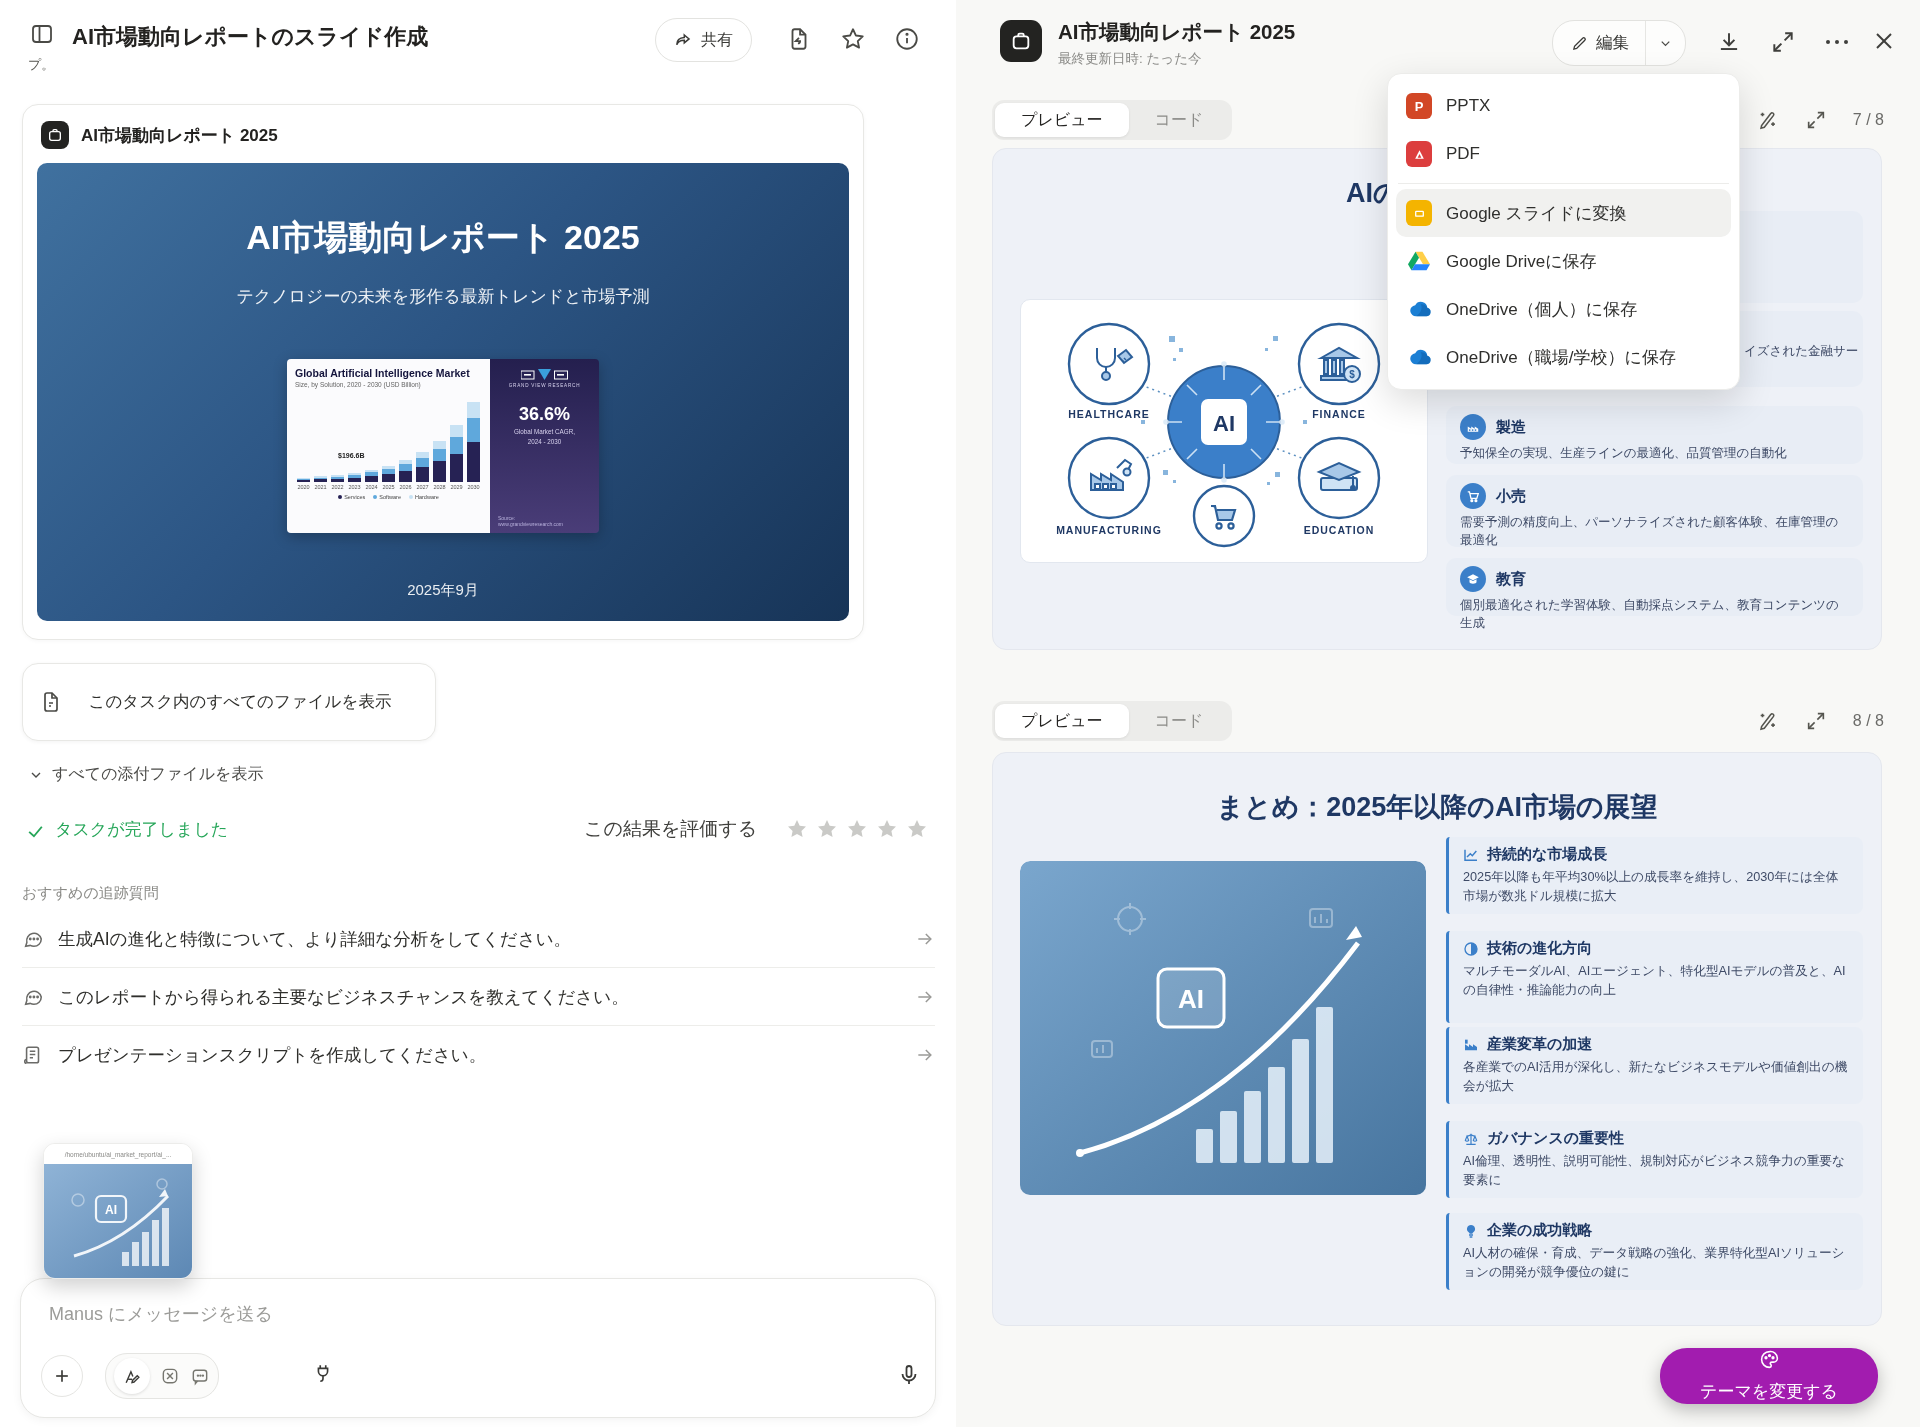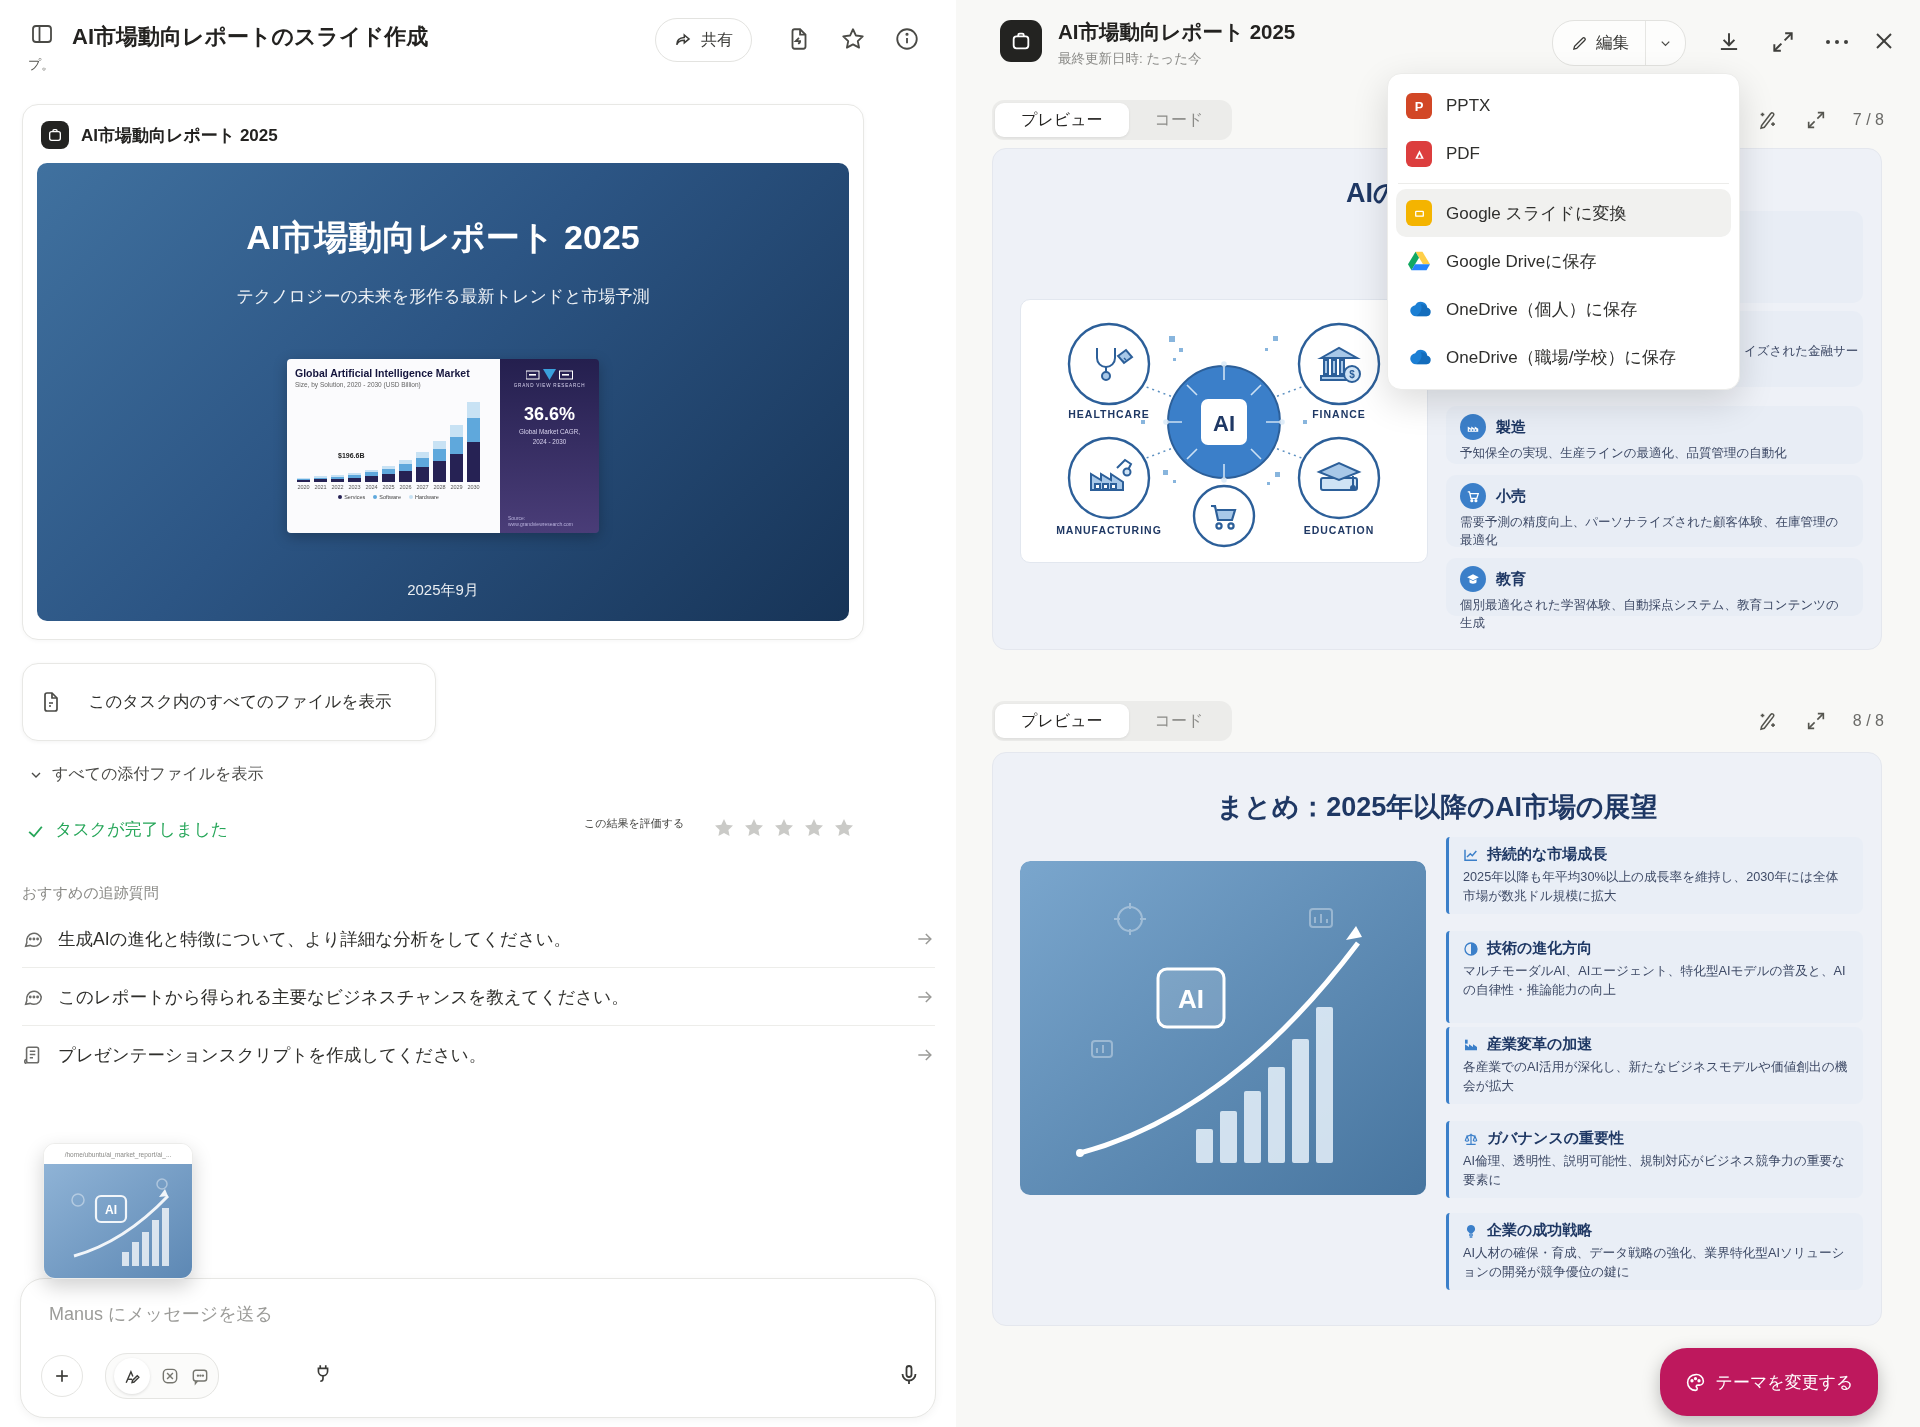--- a/index.html
+++ b/index.html
@@ -12,40 +12,40 @@
   .pill-btn{display:flex;align-items:center;gap:8px;border:1px solid #e3e3e0;border-radius:22px;background:#fff;padding:0 18px;height:42px;font-size:16px;color:#3a3a37;cursor:pointer;}
   .hdr-ic{color:#4a4a46;}
   .slide-card{position:absolute;left:22px;top:104px;width:840px;height:534px;background:#fff;border:1px solid #e8e8e5;border-radius:16px;box-shadow:0 1px 4px rgba(0,0,0,.04);}
   .app-ic{display:flex;align-items:center;justify-content:center;background:#232321;border-radius:8px;}
   .card-head{position:absolute;left:18px;top:16px;display:flex;align-items:center;gap:12px;font-size:17px;font-weight:bold;color:#232220;}
   .slide1{position:absolute;left:14px;top:58px;width:812px;height:458px;border-radius:10px;background:linear-gradient(135deg,#40719f 0%,#2c5584 45%,#173457 100%);overflow:hidden;}
   .s-title{position:absolute;left:0;right:0;top:52px;text-align:center;color:#fff;font-size:34px;font-weight:bold;}
   .s-sub{position:absolute;left:0;right:0;top:122px;text-align:center;color:rgba(255,255,255,.92);font-size:17px;}
   .s-date{position:absolute;left:0;right:0;top:418px;text-align:center;color:rgba(255,255,255,.9);font-size:15px;}
   .gvr{position:absolute;left:250px;top:196px;width:312px;height:174px;border-radius:4px;overflow:hidden;display:flex;box-shadow:0 4px 14px rgba(0,0,0,.25);}
-  .gvr-left{width:204px;background:#fbfbfd;padding:8px 18px 5px 8px;position:relative;}
+  .gvr-left{width:204px;background:#fbfbfd;padding:8px 8px 5px 8px;position:relative;}
   .gvr-t{font-size:10.5px;font-weight:bold;color:#14143c;}
   .gvr-s{font-size:6.5px;color:#666;margin-top:2px;}
   .gvr-bars{position:relative;height:86px;margin-top:8px;display:flex;align-items:flex-end;gap:4px;padding:0 2px;}
   .gvr-bar{width:13px;display:flex;flex-direction:column;justify-content:flex-end;}
   .gvr-years{display:flex;gap:4px;padding:0 2px;margin-top:2px;}
   .gvr-years span{width:13px;font-size:5.5px;color:#555;text-align:center;}
   .gvr-legend{display:flex;justify-content:center;gap:8px;margin-top:4px;font-size:5.5px;color:#444;align-items:center;}
   .gvr-legend i{width:4px;height:4px;border-radius:50%;display:inline-block;margin-right:2px;}
   .gvr-ann{position:absolute;font-size:7px;font-weight:bold;color:#222;}
   .gvr-right{width:108px;background:linear-gradient(180deg,#241f4e,#4a3d78);color:#fff;text-align:center;padding:8px 6px;position:relative;}
   .gvr-brand{font-size:4.6px;letter-spacing:.8px;color:#d9d4ef;margin-top:3px;}
   .gvr-pct{font-size:18px;font-weight:bold;margin-top:16px;}
   .gvr-cap{font-size:6.3px;color:#d8d3ee;margin-top:3px;}
   .gvr-src{position:absolute;left:8px;bottom:6px;text-align:left;font-size:5px;color:#b9b2dd;}
   .files-btn{position:absolute;left:22px;top:663px;width:414px;height:78px;border:1px solid #e8e8e5;border-radius:16px;background:#fff;box-shadow:0 1px 4px rgba(0,0,0,.05);display:flex;align-items:center;gap:12px;padding:0 16px;box-sizing:border-box;cursor:pointer;}
   .files-btn .txt{width:330px;text-align:center;font-size:16.5px;color:#2f2f2c;line-height:1.45;}
   .link-row{position:absolute;display:flex;align-items:center;gap:8px;color:#4b4b48;font-size:16px;cursor:pointer;}
   .status-green{color:#26a659;font-size:17px;display:flex;align-items:flex-end;gap:10px;}
-  .rate{display:flex;align-items:flex-start;gap:28px;font-size:11px;color:#3f3f3c;}
+  .rate{display:flex;align-items:center;gap:28px;font-size:19px;color:#3f3f3c;}
   .stars{display:flex;gap:6px;}
   .q-sec-label{font-size:15px;color:#8a8a86;}
   .q-row{position:absolute;left:22px;width:913px;height:57px;display:flex;align-items:center;gap:14px;border-bottom:1px solid #ededea;cursor:pointer;}
   .q-row:last-child{border-bottom:none;}
   .q-row .qtxt{font-size:17.5px;color:#2f2f2c;flex:1;}
   .thumb{position:absolute;left:43px;top:1143px;width:148px;height:134px;border-radius:12px;background:#fff;box-shadow:0 8px 20px rgba(0,0,0,.18);overflow:hidden;z-index:5;border:1px solid #ececea;}
   .thumb .path{height:20px;font-size:6.5px;color:#8a8a87;display:flex;align-items:center;justify-content:center;background:#fff;}
   .task-bar{position:absolute;left:20px;top:1205px;width:916px;height:57px;background:#fff;border:1px solid #ebebe8;border-radius:18px;box-shadow:0 2px 10px rgba(0,0,0,.05);display:flex;align-items:center;box-sizing:border-box;padding-left:222px;padding-right:20px;}
   .task-bar .t{font-size:17px;color:#2b2a27;flex:1;margin-left:14px;}
   .task-bar .cnt{font-size:16px;color:#8a8a87;margin-right:20px;}
@@ -77,21 +77,21 @@
   .ind-ic{width:26px;height:26px;border-radius:50%;background:#3b7fc9;display:flex;align-items:center;justify-content:center;color:#fff;}
   .ind-title{font-size:15px;font-weight:bold;color:#1f3864;}
   .ind-desc{font-size:12.5px;color:#3e4a66;line-height:1.45;margin-top:4px;}
   .frag{position:absolute;font-size:12.5px;color:#3e4a66;}
   .sum-item{position:absolute;left:0;width:417px;background:#e9eef6;border-left:3px solid #3b7fc9;border-radius:4px 8px 8px 4px;box-sizing:border-box;padding:8px 14px;}
   .sum-head{display:flex;align-items:center;gap:8px;}
   .sum-title{font-size:15px;font-weight:bold;color:#1f3864;}
   .sum-desc{font-size:12.7px;color:#3e4a66;line-height:1.5;margin-top:4px;}
   .diagram-card{position:absolute;left:27px;top:150px;width:406px;height:262px;background:#fff;border:1px solid #e2e7ef;border-radius:10px;}
   .art{position:absolute;left:27px;border-radius:10px;overflow:hidden;}
-  .theme-btn{position:absolute;left:704px;top:1348px;width:218px;height:68px;background:#be185d;color:#fff;border-radius:27px;display:flex;align-items:center;justify-content:center;gap:10px;font-size:17px;cursor:pointer;box-shadow:0 6px 18px rgba(0,0,0,.25);}
+  .theme-btn{position:absolute;left:704px;top:1348px;width:218px;height:56px;background:#a21caf;color:#fff;border-radius:27px;display:flex;align-items:center;justify-content:center;gap:10px;font-size:17px;cursor:pointer;box-shadow:0 6px 18px rgba(0,0,0,.25);flex-direction:column;}
   
   .dropdown{position:absolute;left:1387px;top:73px;width:353px;background:#fff;border:1px solid #ececea;border-radius:14px;box-shadow:0 12px 36px rgba(0,0,0,.14);padding:8px;z-index:60;box-sizing:border-box;}
   .menu-item{display:flex;align-items:center;gap:14px;height:48px;padding:0 10px;border-radius:10px;font-size:17px;color:#2f2f2d;cursor:pointer;}
   .menu-item.hl{background:#f1f1ef;}
   .menu-divider{height:1px;background:#ececea;margin:5px 2px;}
   .doc-ic{width:26px;height:26px;border-radius:6px;display:flex;align-items:center;justify-content:center;color:#fff;font-weight:bold;font-size:13px;}
 </style>
 </head>
 <body>
 

